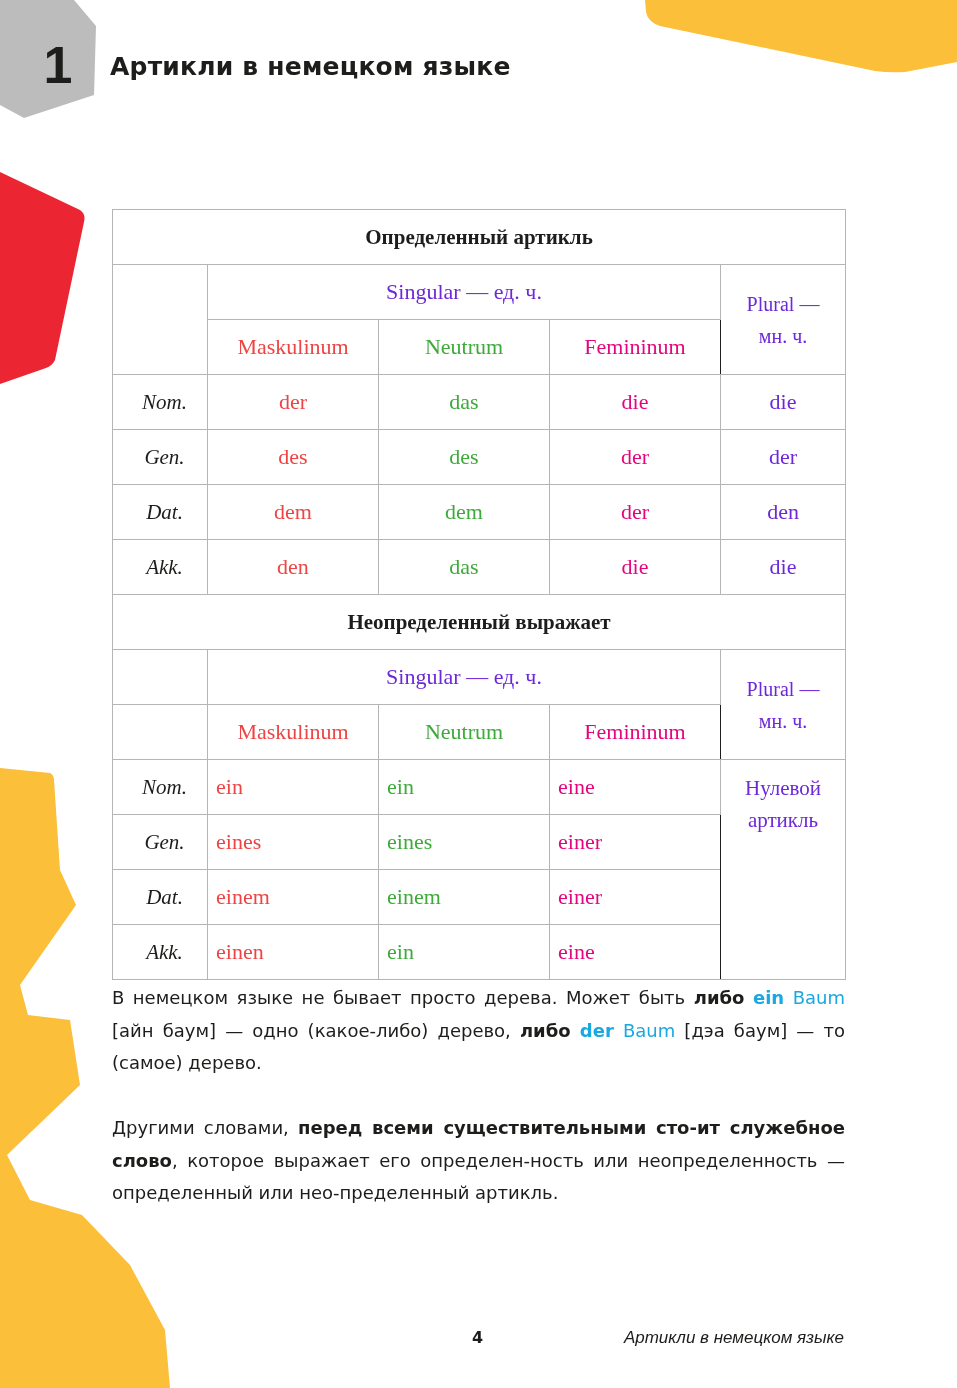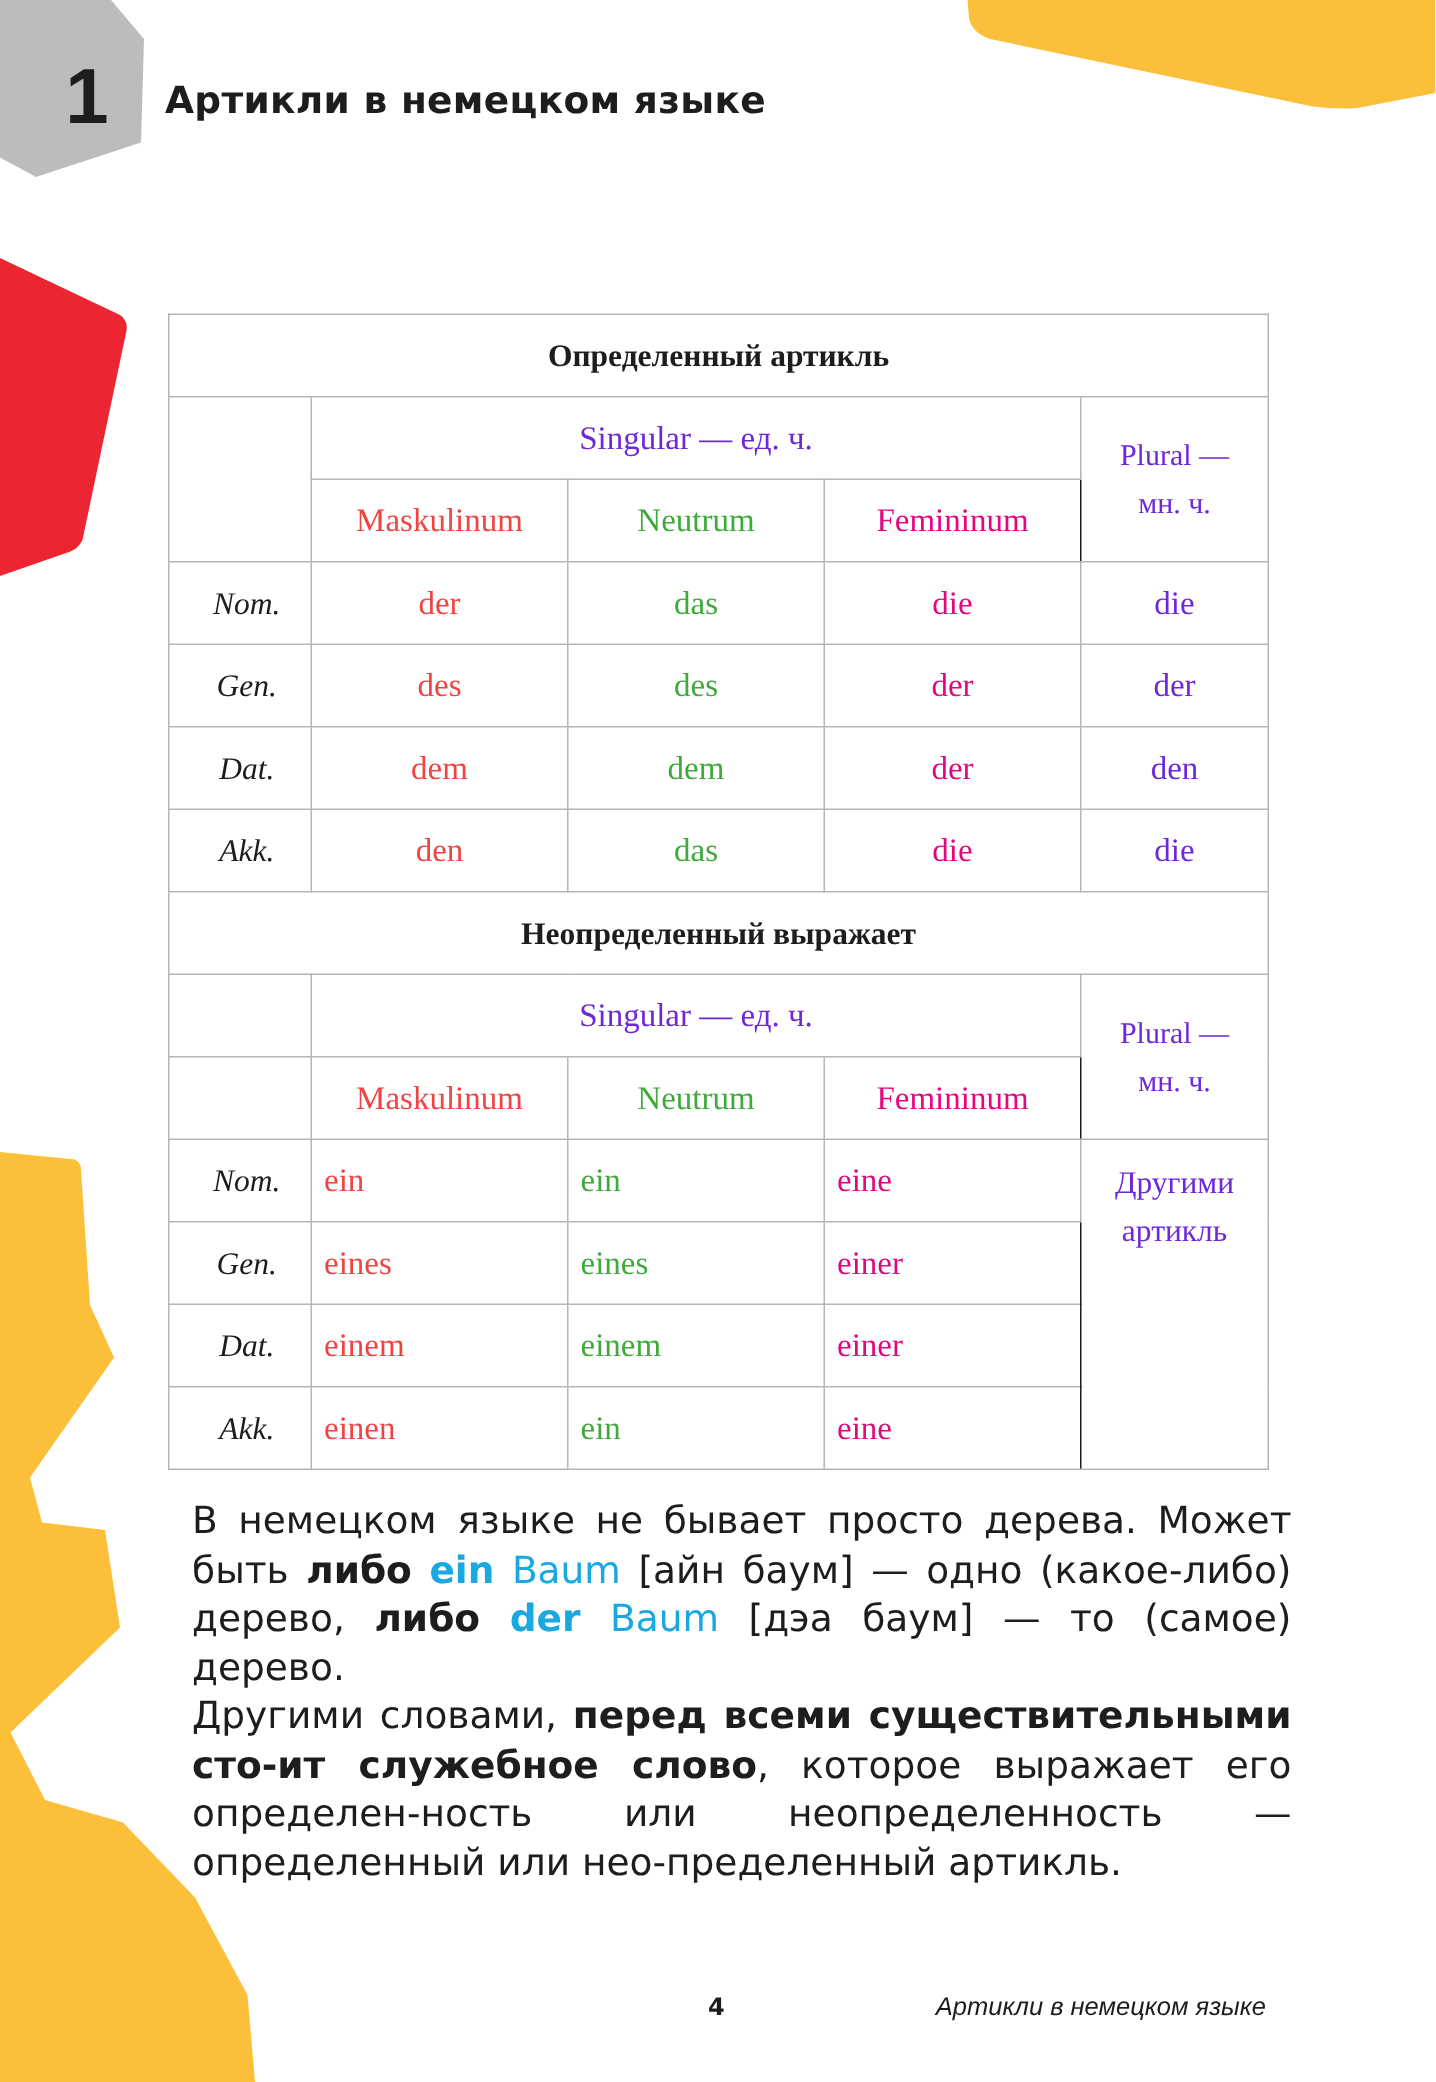--- a/index.html
+++ b/index.html
@@ -36,22 +36,22 @@
   .mask { color: #ef4444; }
   .neut { color: #3daa3a; }
   .fem  { color: #e5057f; }
   .plain { color: #6d28d9; }
   .bl { border-left: 1.5px solid #1d1d1b !important; }
   .gl { border-left: 1.5px solid #3daa3a !important; }
   .left { text-align: left !important; padding-left: 8px !important; }
   .plural-head { line-height: 32px; font-size: 20px; }
   .zero { vertical-align: top !important; padding-top: 12px !important; line-height: 32px; font-size: 21px; }
   .para {
-    position: absolute; left: 112px; width: 733px; font-size: 25px; line-height: 32.5px;
-    text-align: justify; color: #1d1d1b; margin: 16px;
+    position: absolute; left: 112px; width: 733px; font-size: 18px; line-height: 32.5px;
+    text-align: justify; color: #1d1d1b; margin: 0;
   }
   .para b { font-weight: bold; }
   .blue { color: #1aa8e0; }
   .footer-page {
     position: absolute; left: 472px; top: 1328px; font-weight: bold; font-size: 16px; color: #1d1d1b;
   }
   .footer-title {
     position: absolute; right: 113px; top: 1328px; font-family: "Liberation Sans", sans-serif;
     font-style: italic; font-size: 17px; color: #1d1d1b;
   }
@@ -140,21 +140,21 @@
       <td class="mask bl">Maskulinum</td>
       <td class="neut bl">Neutrum</td>
       <td class="fem bl">Femininum</td>
     </tr>
     <tr>
       <td class="case">Nom.</td>
       <td class="mask bl left">ein</td>
       <td class="neut bl left">ein</td>
       <td class="fem bl left">eine</td>
       <td rowspan="4" class="plain bl zero">
-        <span>Другими</span><br>
+        <span>Нулевой</span><br>
         <span>артикль</span>
       </td>
     </tr>
     <tr>
       <td class="case">Gen.</td>
       <td class="mask bl left">eines</td>
       <td class="neut bl left">eines</td>
       <td class="fem bl left">einer</td>
     </tr>
     <tr>

